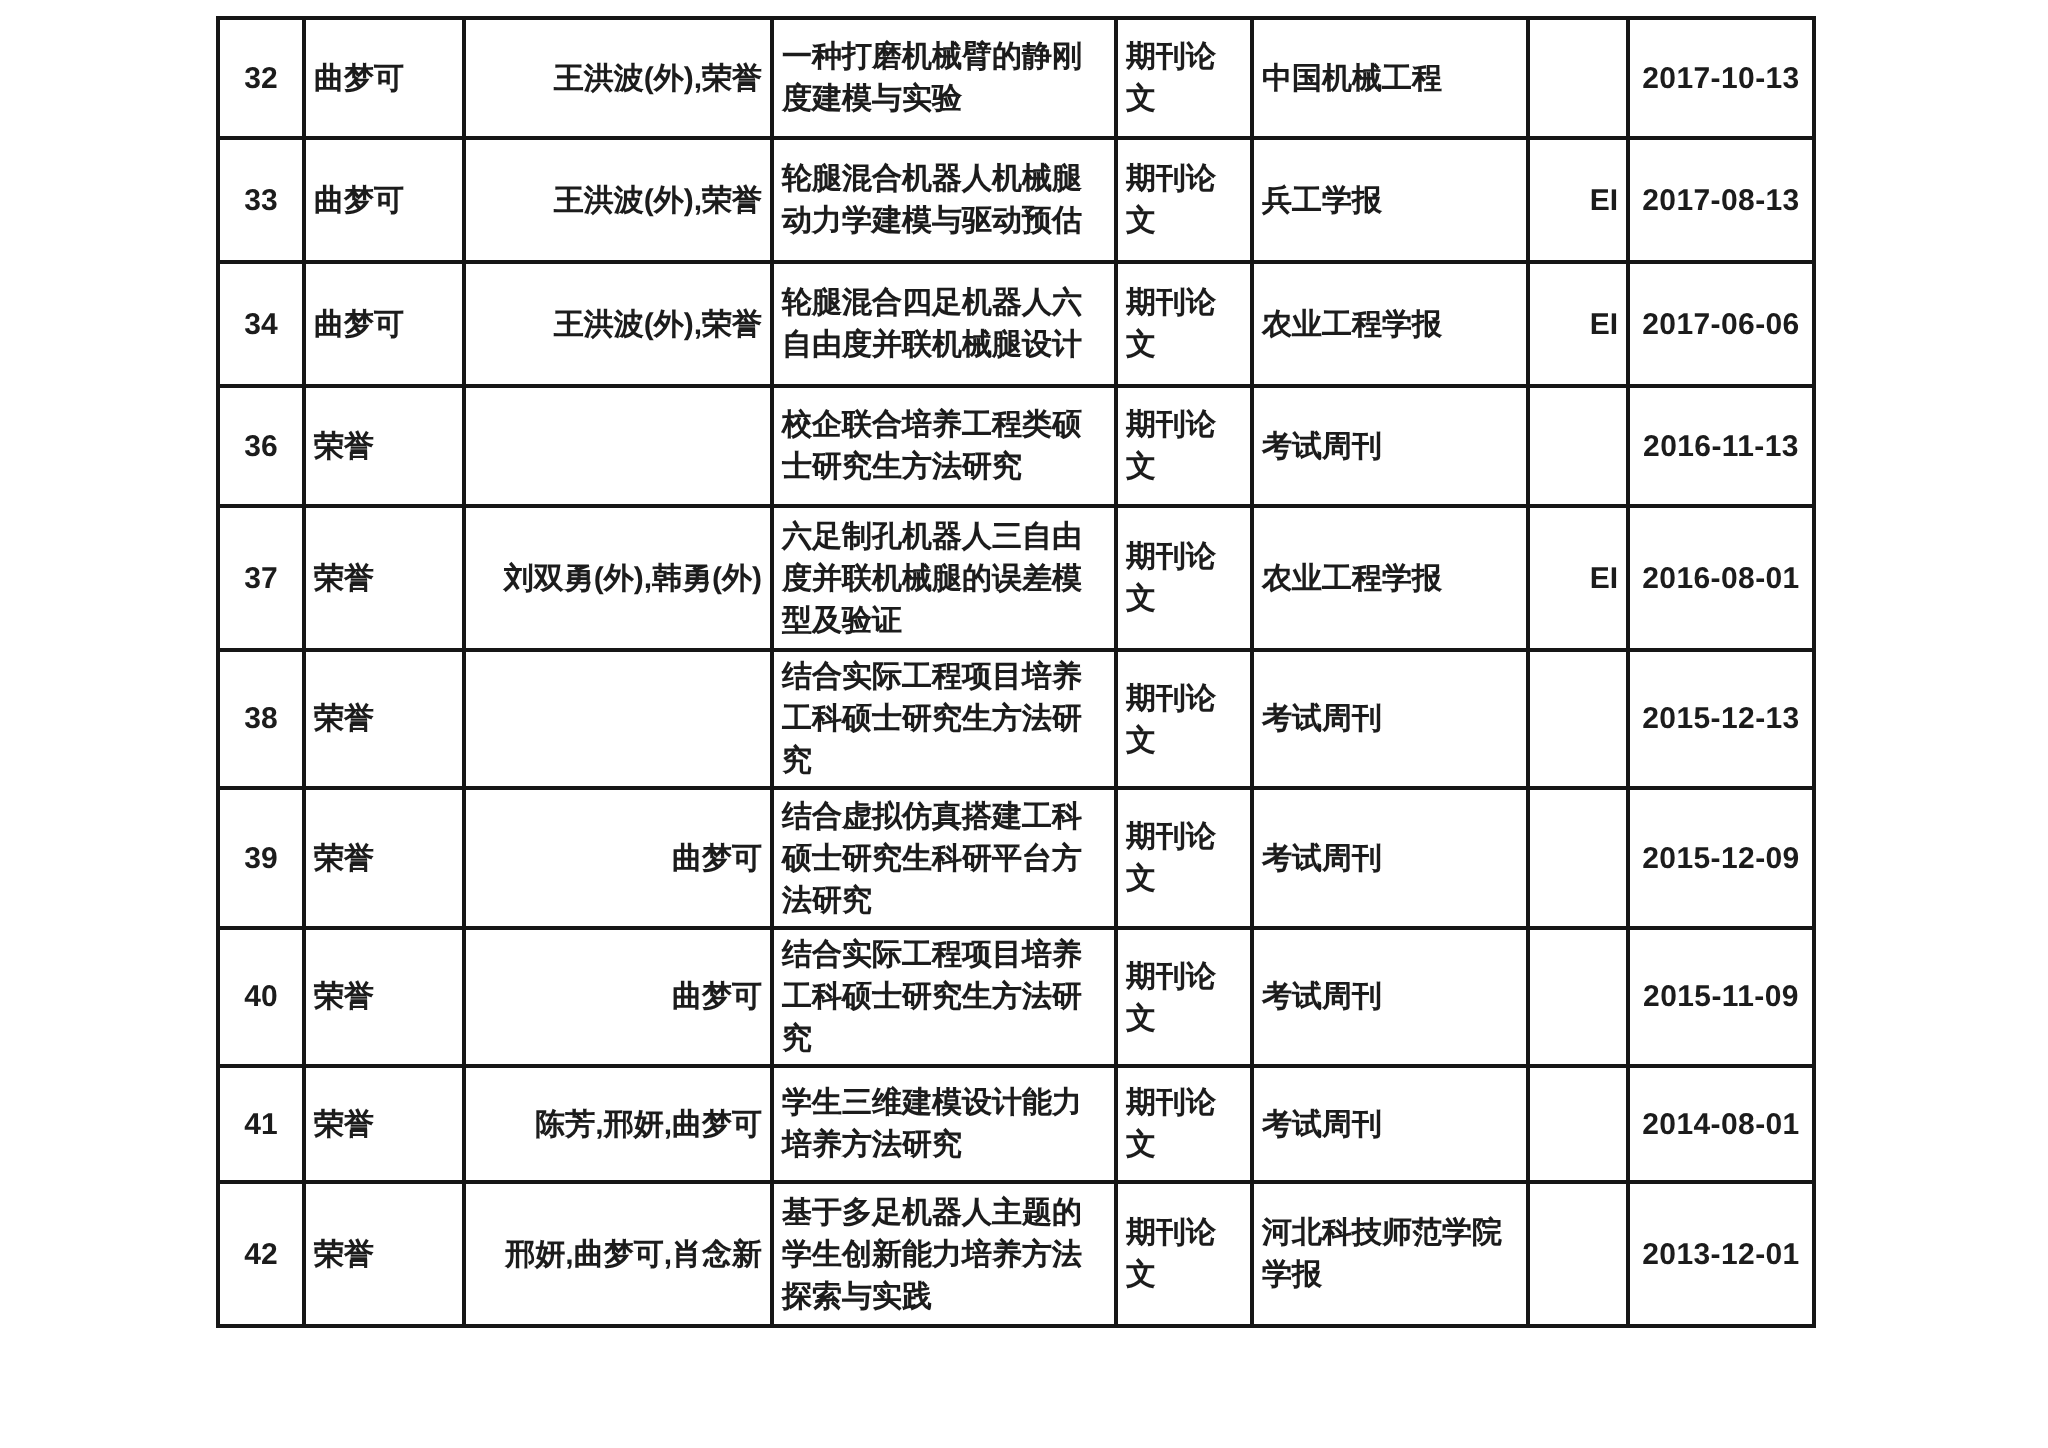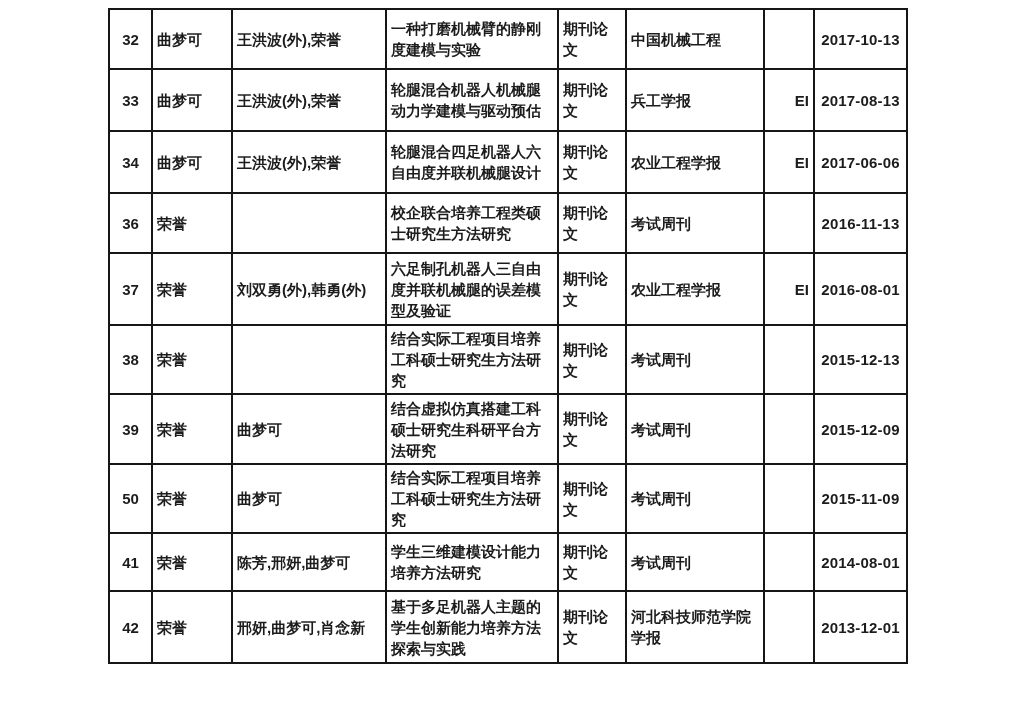--- a/index.html
+++ b/index.html
@@ -39,21 +39,21 @@
     font-size:15px;
     line-height:21px;
     font-weight:700;
     vertical-align:middle;
     padding:2px 4px;
     overflow:hidden;
     word-break:break-all;
   }
   td.col-no{ text-align:center; padding:2px 2px; }
   td.col-first-author{ text-align:left; padding-left:5px; }
-  td.col-coauthors{ text-align:left; padding:2px 2px; }
+  td.col-coauthors{ text-align:right; padding:2px 2px; }
   td.col-title{ text-align:left; padding-left:5px; padding-right:5px;margin-top:48px; }
   td.col-type{ text-align:left; padding-left:4px; padding-right:2px; }
   td.col-journal{ text-align:left; padding-left:5px; }
   td.col-index{ text-align:right; padding-left:4px; }
   td.col-date{ text-align:center; padding-left:5px; letter-spacing:0.2px; }
 </style>
 </head>
 <body>
 
 <div class="page">
@@ -133,21 +133,21 @@
     <td class="col-no">39</td>
     <td class="col-first-author">荣誉</td>
     <td class="col-coauthors">曲梦可</td>
     <td class="col-title">结合虚拟仿真搭建工科硕士研究生科研平台方法研究</td>
     <td class="col-type">期刊论文</td>
     <td class="col-journal">考试周刊</td>
     <td class="col-index"></td>
     <td class="col-date">2015-12-09</td>
   </tr>
         <tr style="height: 58px;">
-    <td class="col-no">50</td>
+    <td class="col-no">40</td>
     <td class="col-first-author">荣誉</td>
     <td class="col-coauthors">曲梦可</td>
     <td class="col-title">结合实际工程项目培养工科硕士研究生方法研究</td>
     <td class="col-type">期刊论文</td>
     <td class="col-journal">考试周刊</td>
     <td class="col-index"></td>
     <td class="col-date">2015-11-09</td>
   </tr>
         <tr style="height: 58px;">
     <td class="col-no">41</td>

